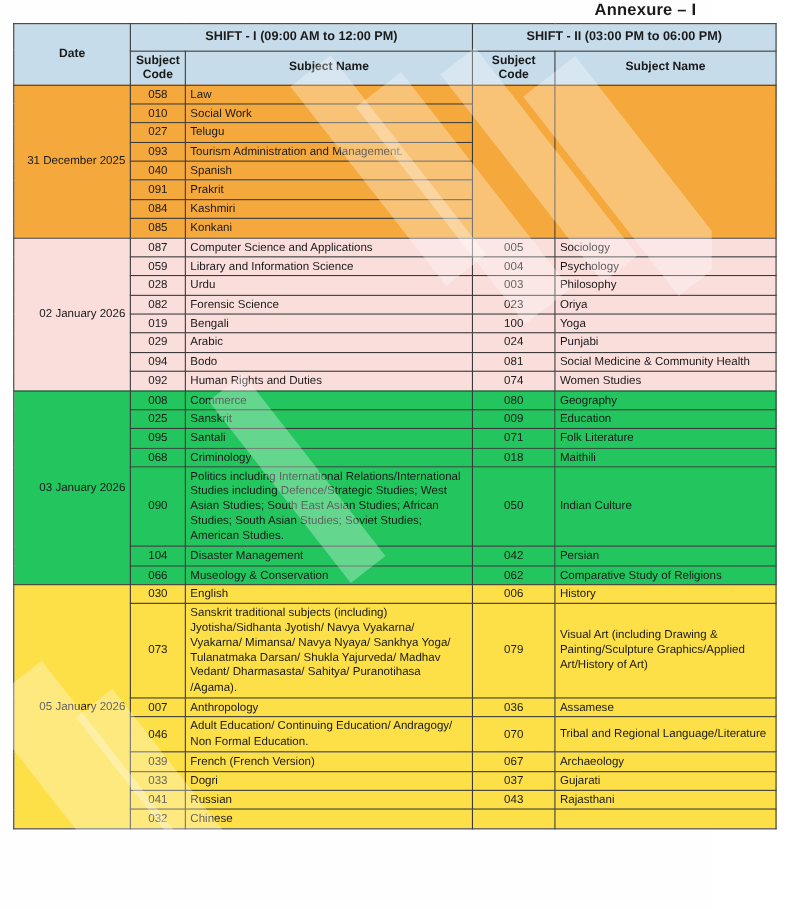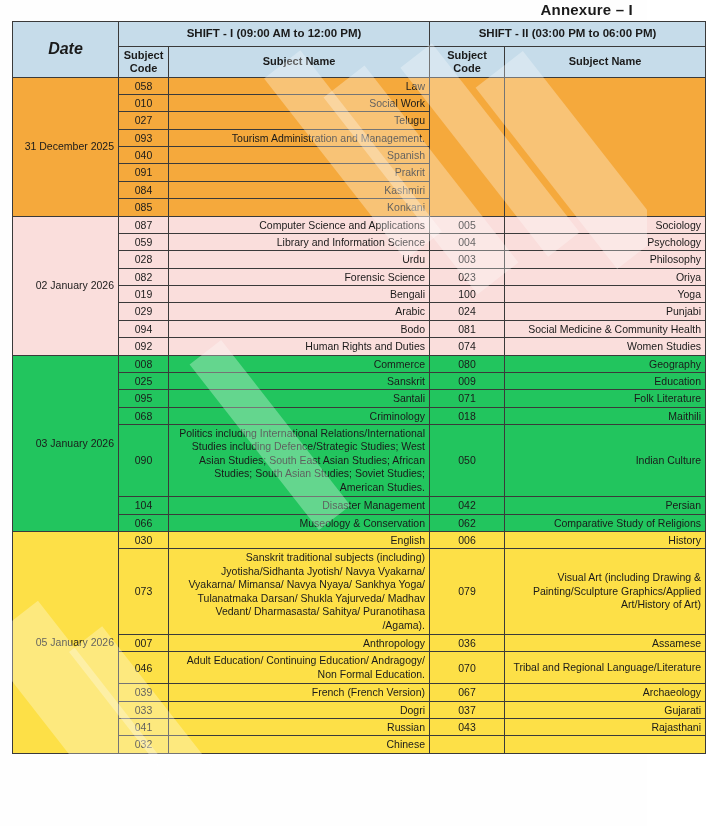--- a/index.html
+++ b/index.html
@@ -69,34 +69,33 @@
     word-wrap: break-word;
   }
   thead th {
     background: #c6dcea;
     text-align: center;
     font-weight: bold;
     font-size: 11px;
     padding: 4px 3px;
   }
   thead th.date-head {
-    font-size: 16px;
-    font-style: italic;
+    font-size: 11px;
   }
   thead th.shift-head {
     font-size: 11.5px;
     padding: 5px 3px;
   }
   td.code {
     text-align: center;
     font-size: 10.5px;
     white-space: nowrap;
   }
   td.name {
-    text-align: right;
+    text-align: left;
     font-size: 10.5px;
   }
   td.date {
     text-align: right;
     font-size: 10.5px;
     white-space: nowrap;
   }
   td.blank { }
   .row-orange td { background: #f5a93c; margin-left: 25px; }
   .row-pink   td { background: #fadedc; margin-top: 24px; }

